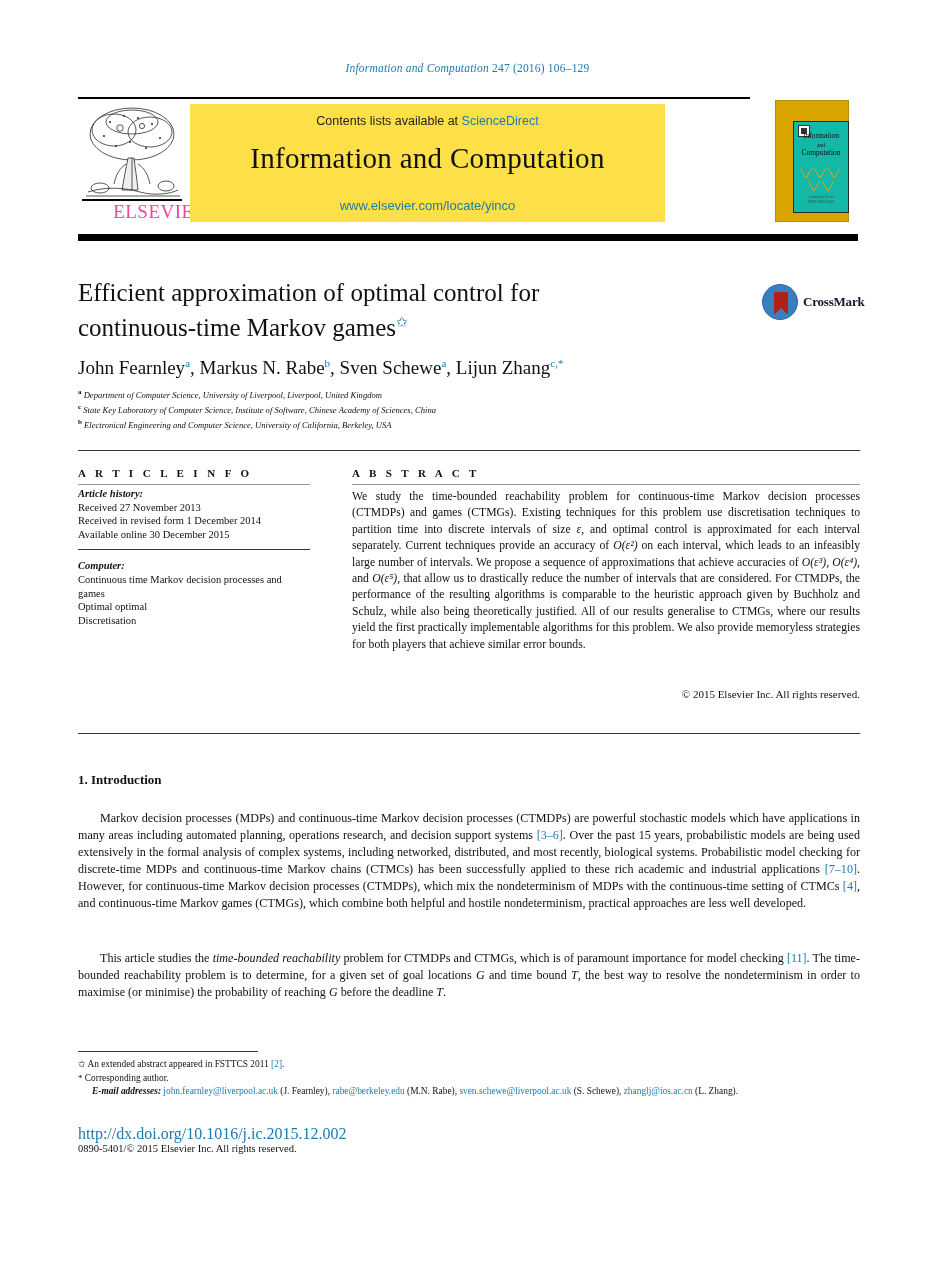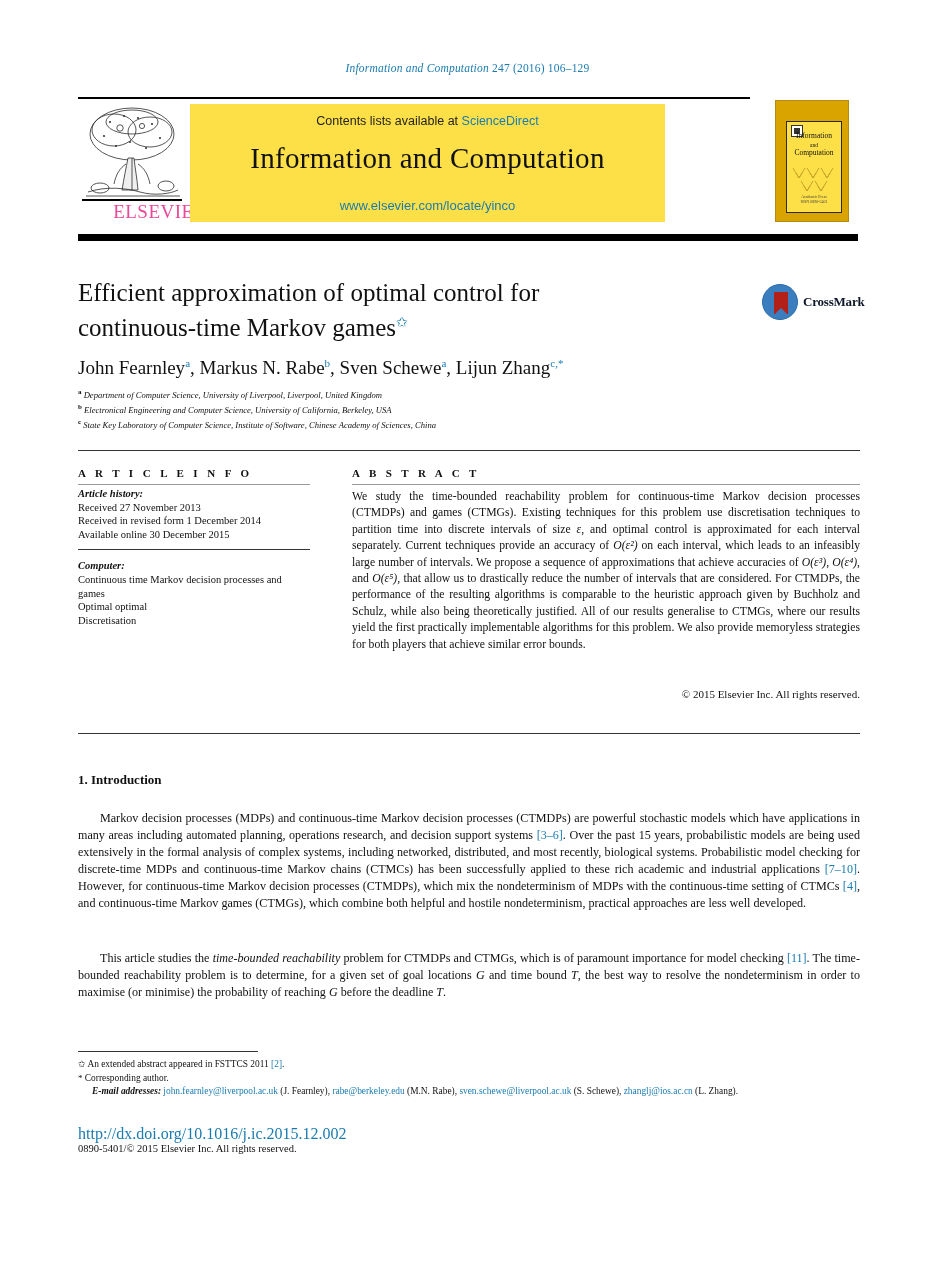--- a/index.html
+++ b/index.html
@@ -125,24 +125,24 @@
     position: absolute;
     left: 775px; top: 100px;
     width: 74px;
     height: 122px;
     background: #d9a400;
     border: 1px solid #b58a10;
     box-sizing: border-box;
   }
   .cover-inner {
     position: absolute;
-    left: 10px; top: 20px;
+    left: 17px; top: 20px;
     width: 56px;
     height: 92px;
-    background: #fde047;
+    background: #14b8a6;
     border: 1px solid #2a2a2a;
     box-sizing: border-box;
     overflow: hidden;
   }
   .cover-logo {
     position: absolute;
     left: 4px; top: 3px;
     width: 12px; height: 12px;
     background: #fff;
     border: 1px solid #333;
@@ -456,22 +456,22 @@
 
   <div class="authors">
     <span>John Fearnley</span><sup>a</sup>,
     <span>Markus N. Rabe</span><sup>b</sup>,
     <span>Sven Schewe</span><sup>a</sup>,
     <span>Lijun Zhang</span><sup>c,*</sup>
   </div>
 
   <div class="affils">
     <div><sup>a</sup> <span>Department of Computer Science, University of Liverpool, Liverpool, United Kingdom</span></div>
+    <div><sup>c</sup> <span>State Key Laboratory of Computer Science, Institute of Software, Chinese Academy of Sciences, China</span></div>
     <div><sup>b</sup> <span>Electronical Engineering and Computer Science, University of California, Berkeley, USA</span></div>
-    <div><sup>c</sup> <span>State Key Laboratory of Computer Science, Institute of Software, Chinese Academy of Sciences, China</span></div>
   </div>
 
   <div class="hr-thin" style="left:78px; top:450px; width:782px; background:#333;"></div>
 
   <div class="sec-label" style="left:78px; top:467px;">A R T I C L E   I N F O</div>
   <div class="sec-label" style="left:352px; top:467px;">A B S T R A C T</div>
 
   <div class="hr-thin" style="left:78px; top:484px; width:232px;"></div>
   <div class="hr-thin" style="left:352px; top:484px; width:508px;"></div>
 

